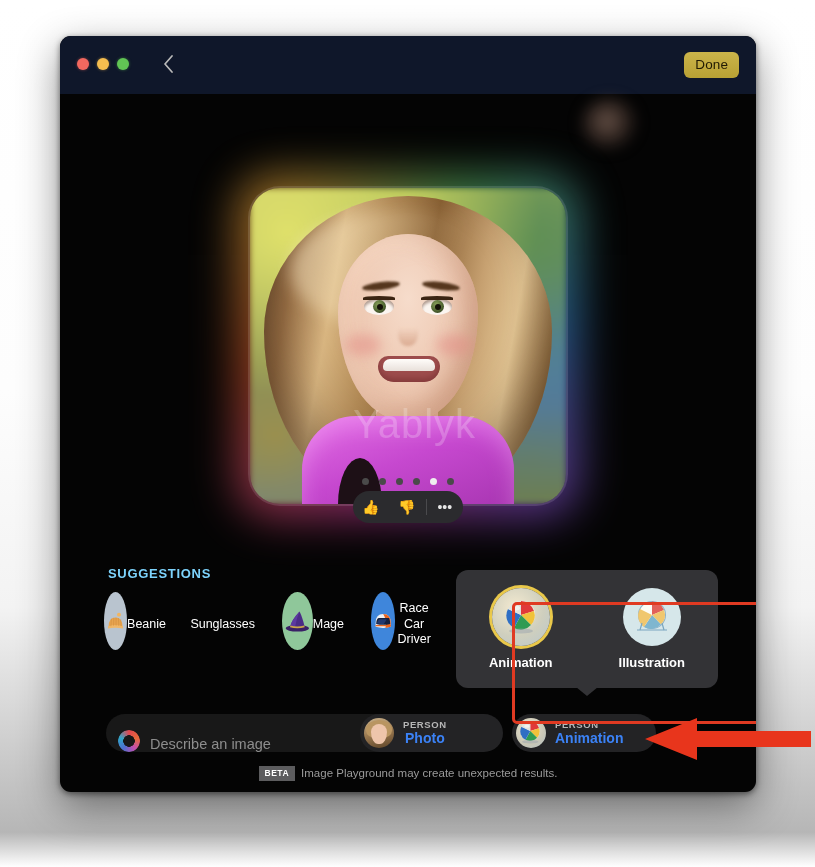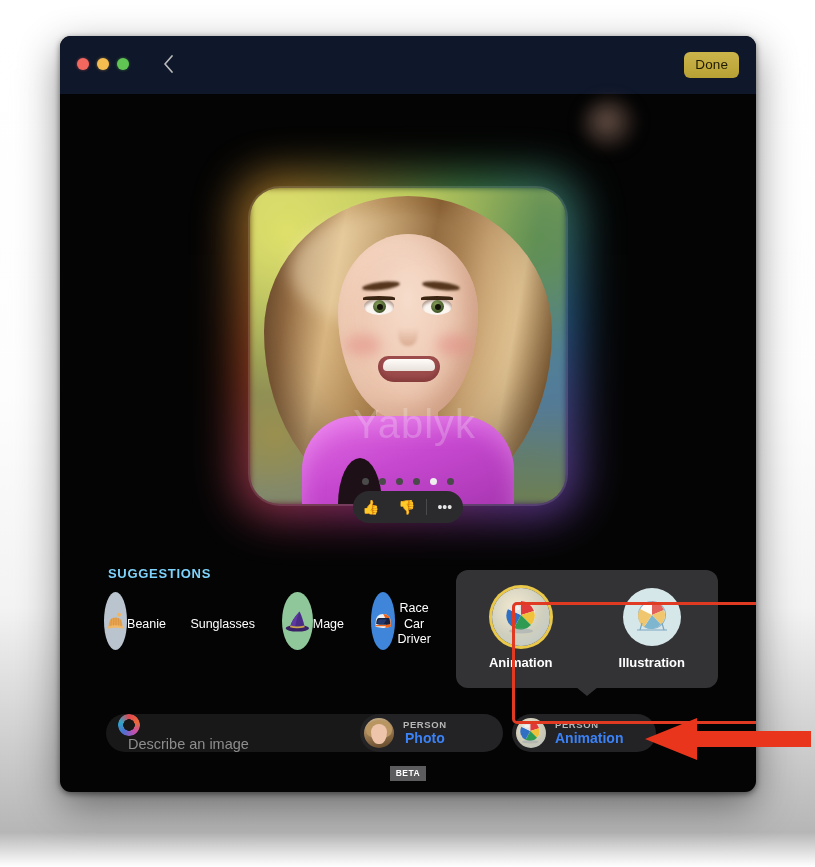--- a/index.html
+++ b/index.html
@@ -332,24 +332,23 @@
     position: absolute;
     left: 0; top: 672px;
     width: 100%; height: 50px;
   }
   #describe-field {
     position: absolute;
     left: 46px; top: 6px;
     width: 290px; height: 38px;
     background: #181818;
     border-radius: 19px;
-    display: flex; align-items: flex-start;
+    display: flex; align-items: flex-end;
     padding-left: 12px;
     cursor: text;
-    flex-direction: column;
   }
   #prompt-icon {
     width: 22px; height: 22px;
     border-radius: 50%;
     background: conic-gradient(from 0deg,#e2474f,#e86a3a,#c24fb0,#4e6fd0,#2fa6c8,#e2474f);
     -webkit-mask: radial-gradient(circle, transparent 36%, #000 38%);
     mask: radial-gradient(circle, transparent 36%, #000 38%);
     flex: 0 0 auto;
   }
   #describe-placeholder {
@@ -625,20 +624,21 @@
         </div>
       <div class="chip-text">
         <span class="chip-kicker">PERSON</span>
         <span class="chip-value">Animation</span>
       </div>
     </div>
   </div>
 
   <div id="beta-row">
     <span id="beta-badge">BETA</span>
+    <span id="beta-text">Image Playground may create unexpected results.</span>
   </div>
 
   <div id="red-box"></div>
 </div>
 
 <div id="red-arrow">
   <svg width="166" height="42" viewBox="0 0 166 42">
     <polygon points="0,21 52,0 52,13 166,13 166,29 52,29 52,42" fill="#e8351c"></polygon>
   </svg>
 </div>

